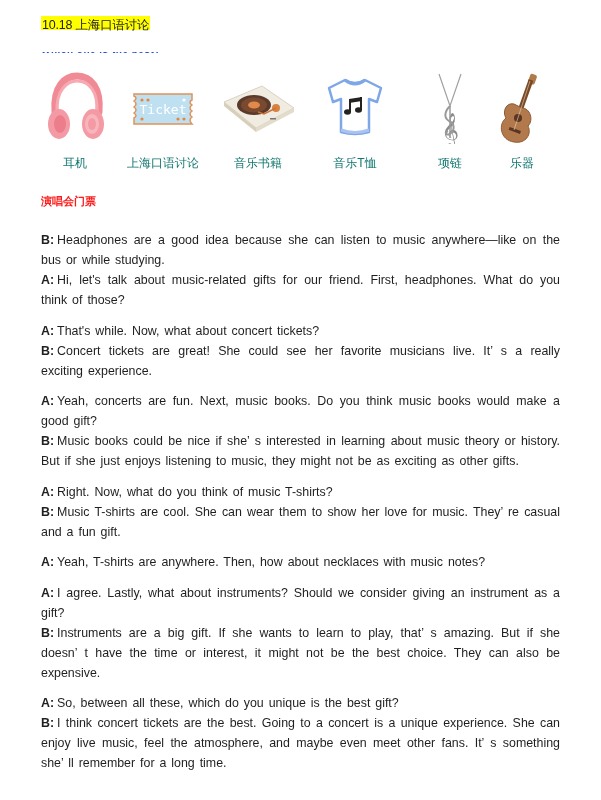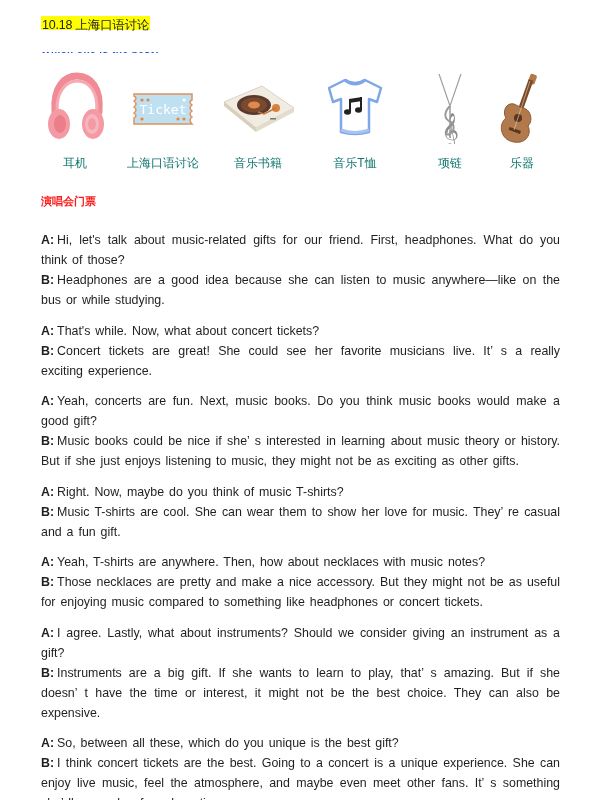--- a/index.html
+++ b/index.html
@@ -216,42 +216,41 @@
       <div class="label">乐器</div>
     </div>
 
   </div>
 
   <div class="answer-label">演唱会门票</div>
 
   <div class="dialogue">
 
     <div class="exchange">
+      <p class="line"><span class="speaker">B:</span><span>Headphones are a good idea because she can listen to music anywhere—like on the bus or while studying.</span></p>
       <p class="line"><span class="speaker">A:</span><span>Hi, let's talk about music-related gifts for our friend. First, headphones. What do you think of those?</span></p>
-      <p class="line"><span class="speaker">B:</span><span>Headphones are a good idea because she can listen to music anywhere—like on the bus or while studying.</span></p>
     </div>
 
     <div class="exchange">
       <p class="line"><span class="speaker">A:</span><span>That's while. Now, what about concert tickets?</span></p>
       <p class="line"><span class="speaker">B:</span><span>Concert tickets are great! She could see her favorite musicians live. It’ s a really exciting experience.</span></p>
     </div>
 
     <div class="exchange">
       <p class="line"><span class="speaker">A:</span><span>Yeah, concerts are fun. Next, music books. Do you think music books would make a good gift?</span></p>
       <p class="line"><span class="speaker">B:</span><span>Music books could be nice if she’ s interested in learning about music theory or history. But if she just enjoys listening to music, they might not be as exciting as other gifts.</span></p>
     </div>
 
     <div class="exchange">
-      <p class="line"><span class="speaker">A:</span><span>Right. Now, maybe do you think of music T-shirts?</span></p>
+      <p class="line"><span class="speaker">A:</span><span>Right. Now, what do you think of music T-shirts?</span></p>
       <p class="line"><span class="speaker">B:</span><span>Music T-shirts are cool. She can wear them to show her love for music. They’ re casual and a fun gift.</span></p>
     </div>
 
     <div class="exchange">
       <p class="line"><span class="speaker">A:</span><span>Yeah, T-shirts are anywhere. Then, how about necklaces with music notes?</span></p>
-      <p class="line"><span class="speaker">B:</span><span>Those necklaces are pretty and make a nice accessory. But they might not be as useful for enjoying music compared to something like headphones or concert tickets.</span></p>
     </div>
 
     <div class="exchange">
       <p class="line"><span class="speaker">A:</span><span>I agree. Lastly, what about instruments? Should we consider giving an instrument as a gift?</span></p>
       <p class="line"><span class="speaker">B:</span><span>Instruments are a big gift. If she wants to learn to play, that’ s amazing. But if she doesn’ t have the time or interest, it might not be the best choice. They can also be expensive.</span></p>
     </div>
 
     <div class="exchange">
       <p class="line"><span class="speaker">A:</span><span>So, between all these, which do you unique is the best gift?</span></p>
       <p class="line"><span class="speaker">B:</span><span>I think concert tickets are the best. Going to a concert is a unique experience. She can enjoy live music, feel the atmosphere, and maybe even meet other fans. It’ s something she’ ll remember for a long time.</span></p>

